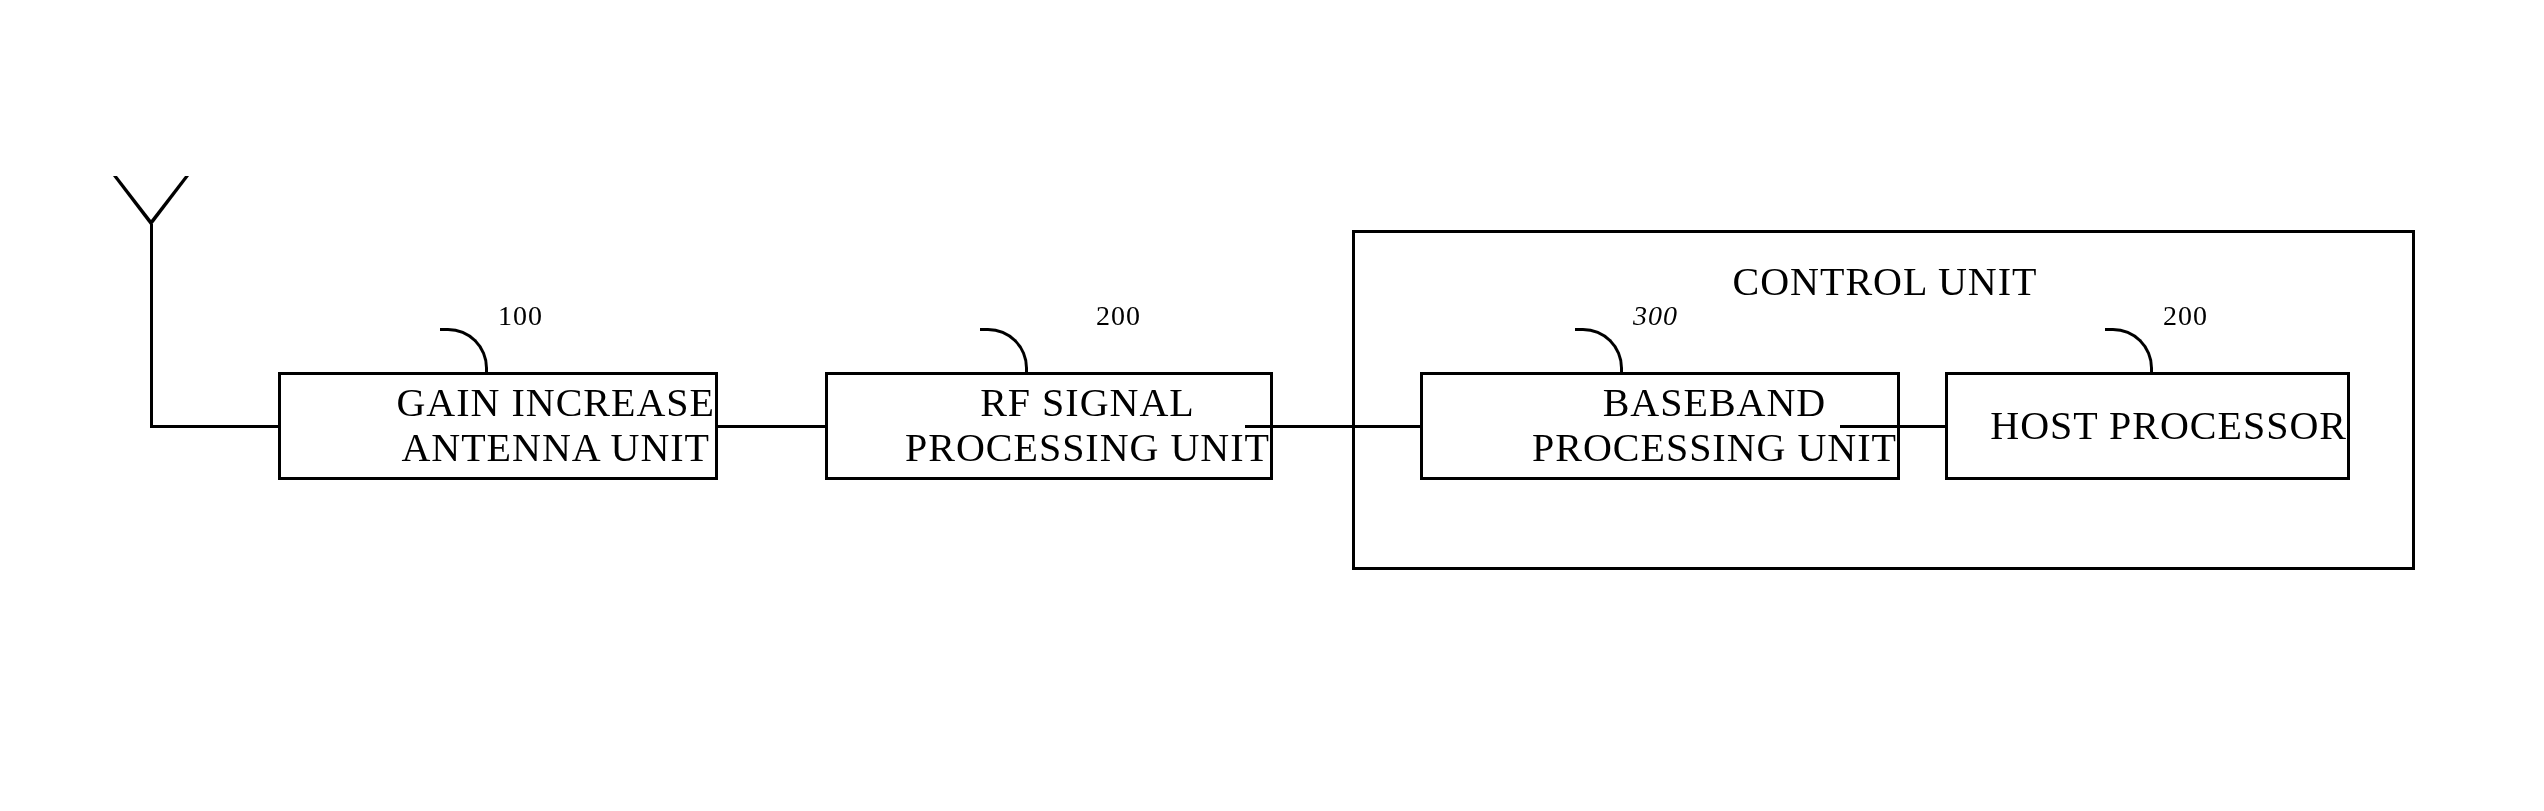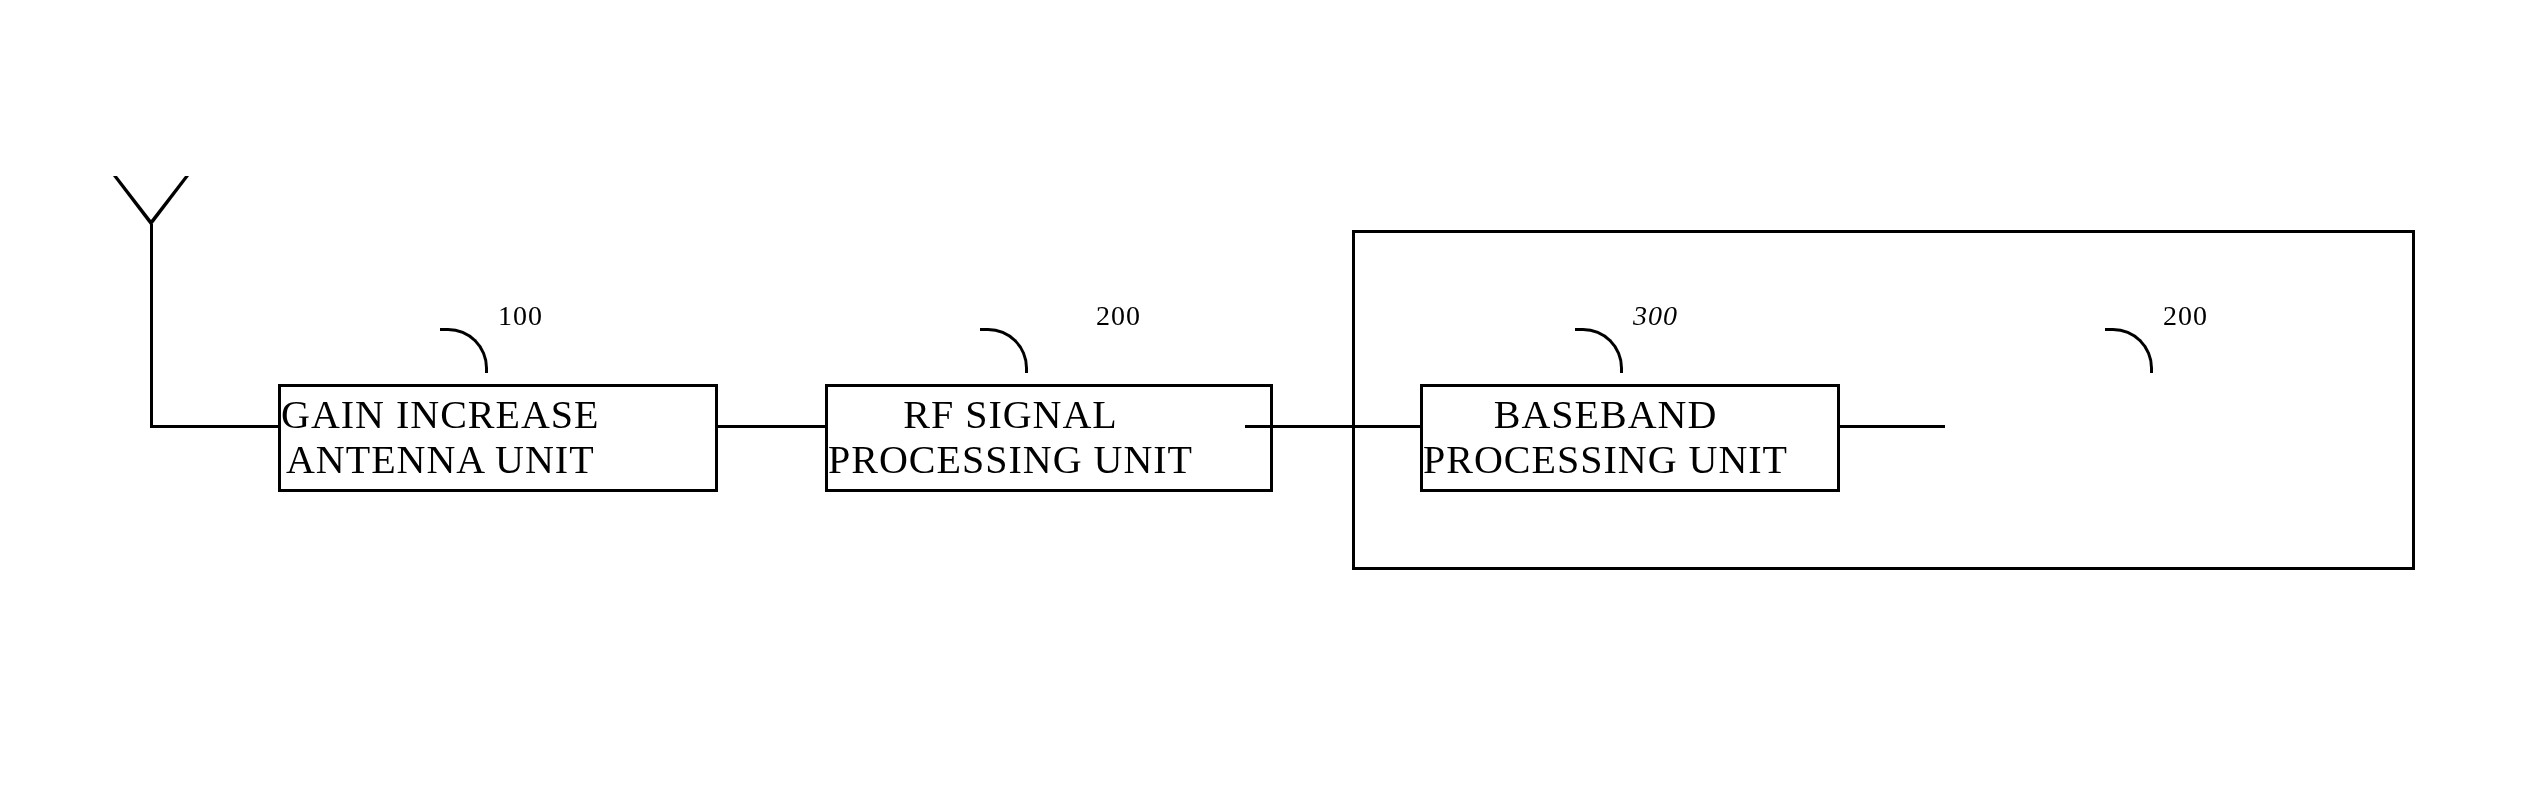--- a/index.html
+++ b/index.html
@@ -15,27 +15,26 @@
     width: 2544px;
     height: 811px;
     font-family: "Times New Roman", Times, serif;
   }
   .block {
     position: absolute;
     border: 3px solid #000;
     box-sizing: border-box;
     display: flex;
     align-items: center;
-    justify-content: flex-start;
+    justify-content: flex-end;
     text-align: center;
     font-size: 40px;
     line-height: 1.12;
     letter-spacing: 1px;
     background: #fff;
-    margin-top: 12px;
   }
   .ref-label {
     position: absolute;
     font-size: 28px;
     letter-spacing: 1px;
   }
   .leader {
     position: absolute;
     border-top: 3px solid #000;
     border-right: 3px solid #000;
@@ -115,28 +114,32 @@
     <span style="white-space:pre;">RF SIGNAL
 PROCESSING UNIT</span>
   </div>
 
   <div class="leader" style="left:980px; top:328px; width:48px; height:45px;"></div>
   <span class="ref-label" style="left:1096px; top:300px;">200</span>
 
   <div class="hline" style="left:1245px; top:425px; width:175px;"></div>
 
   <div class="control-unit" style="left:1352px; top:230px; width:1063px; height:340px;"></div>
+  <span class="control-title" style="left:1730px; top:258px; width:310px;">CONTROL UNIT</span>
 
-  <div class="block" style="left:1420px; top:372px; width:420px; height:108px;">
+  <div class="block" style="left:1420px; top:372px; width:480px; height:108px;">
     <span style="white-space:pre;">BASEBAND
 PROCESSING UNIT</span>
   </div>
 
   <div class="leader" style="left:1575px; top:328px; width:48px; height:45px;"></div>
   <span class="ref-label" style="left:1633px; top:300px;font-style:italic;">300</span>
 
   <div class="hline" style="left:1840px; top:425px; width:105px;"></div>
 
+  <div class="block" style="left:1945px; top:372px; width:405px; height:108px;">
+    <span style="white-space:pre;">HOST PROCESSOR</span>
+  </div>
 
   <div class="leader" style="left:2105px; top:328px; width:48px; height:45px;"></div>
   <span class="ref-label" style="left:2163px; top:300px;">200</span>
 
 </div>
 
 </body></html>

